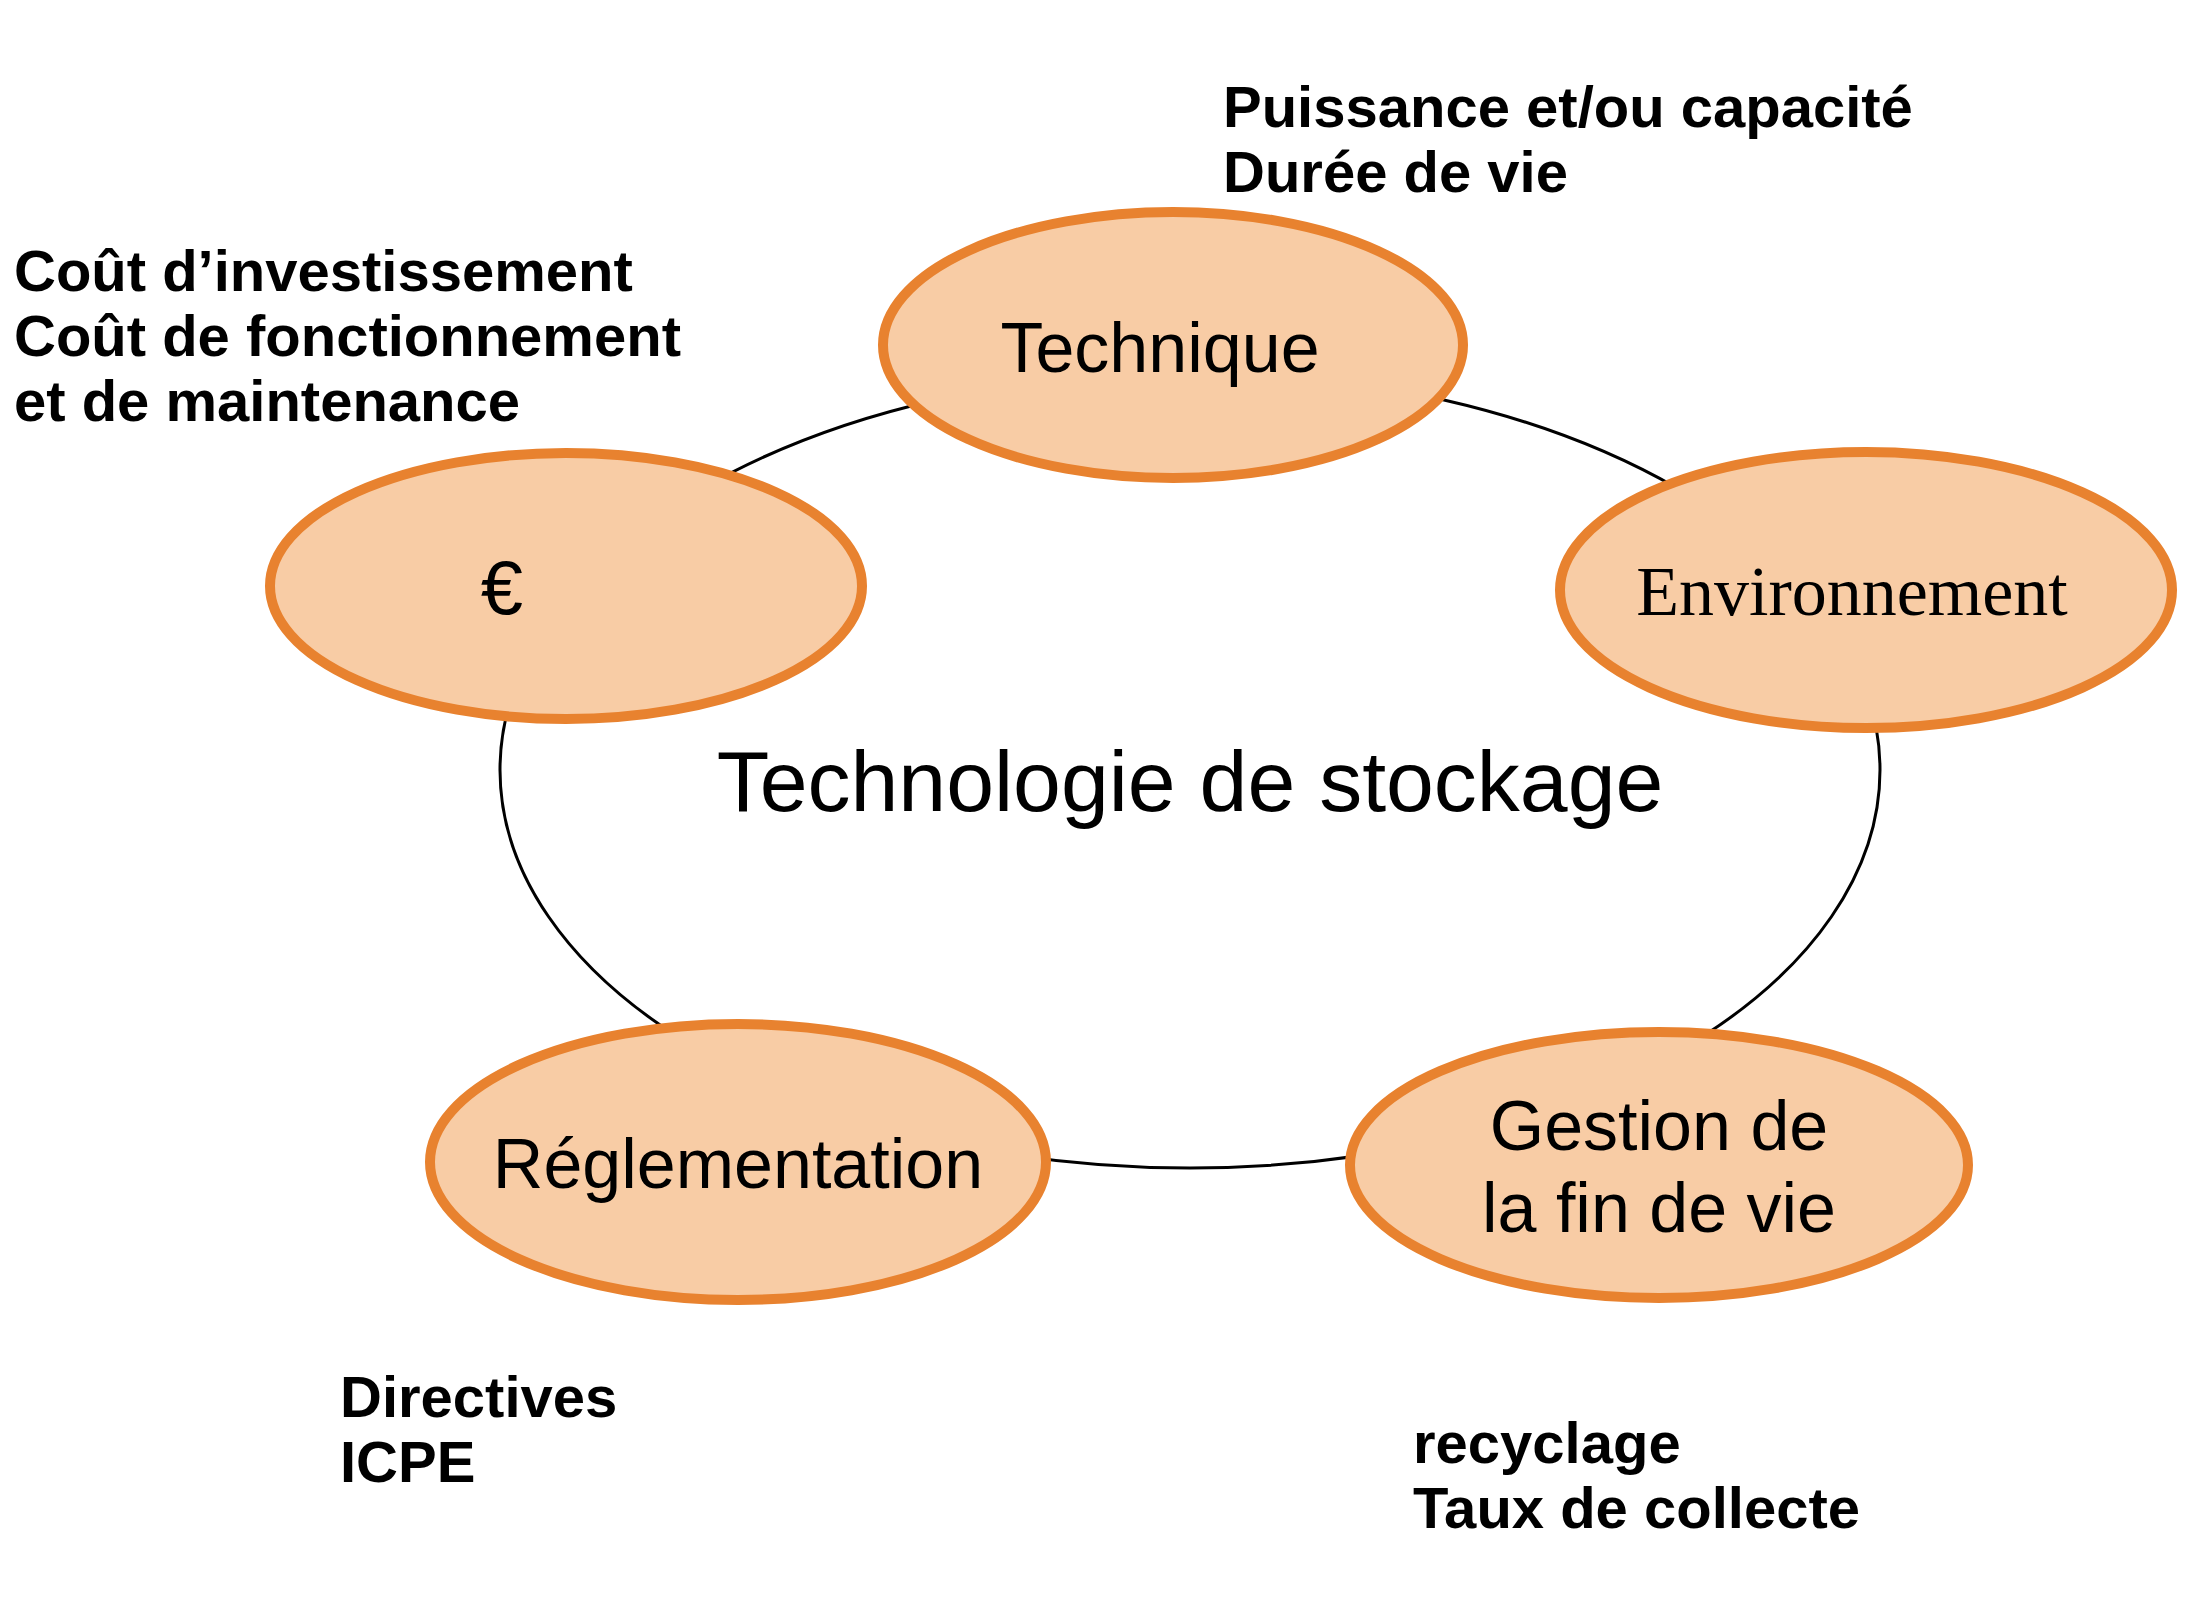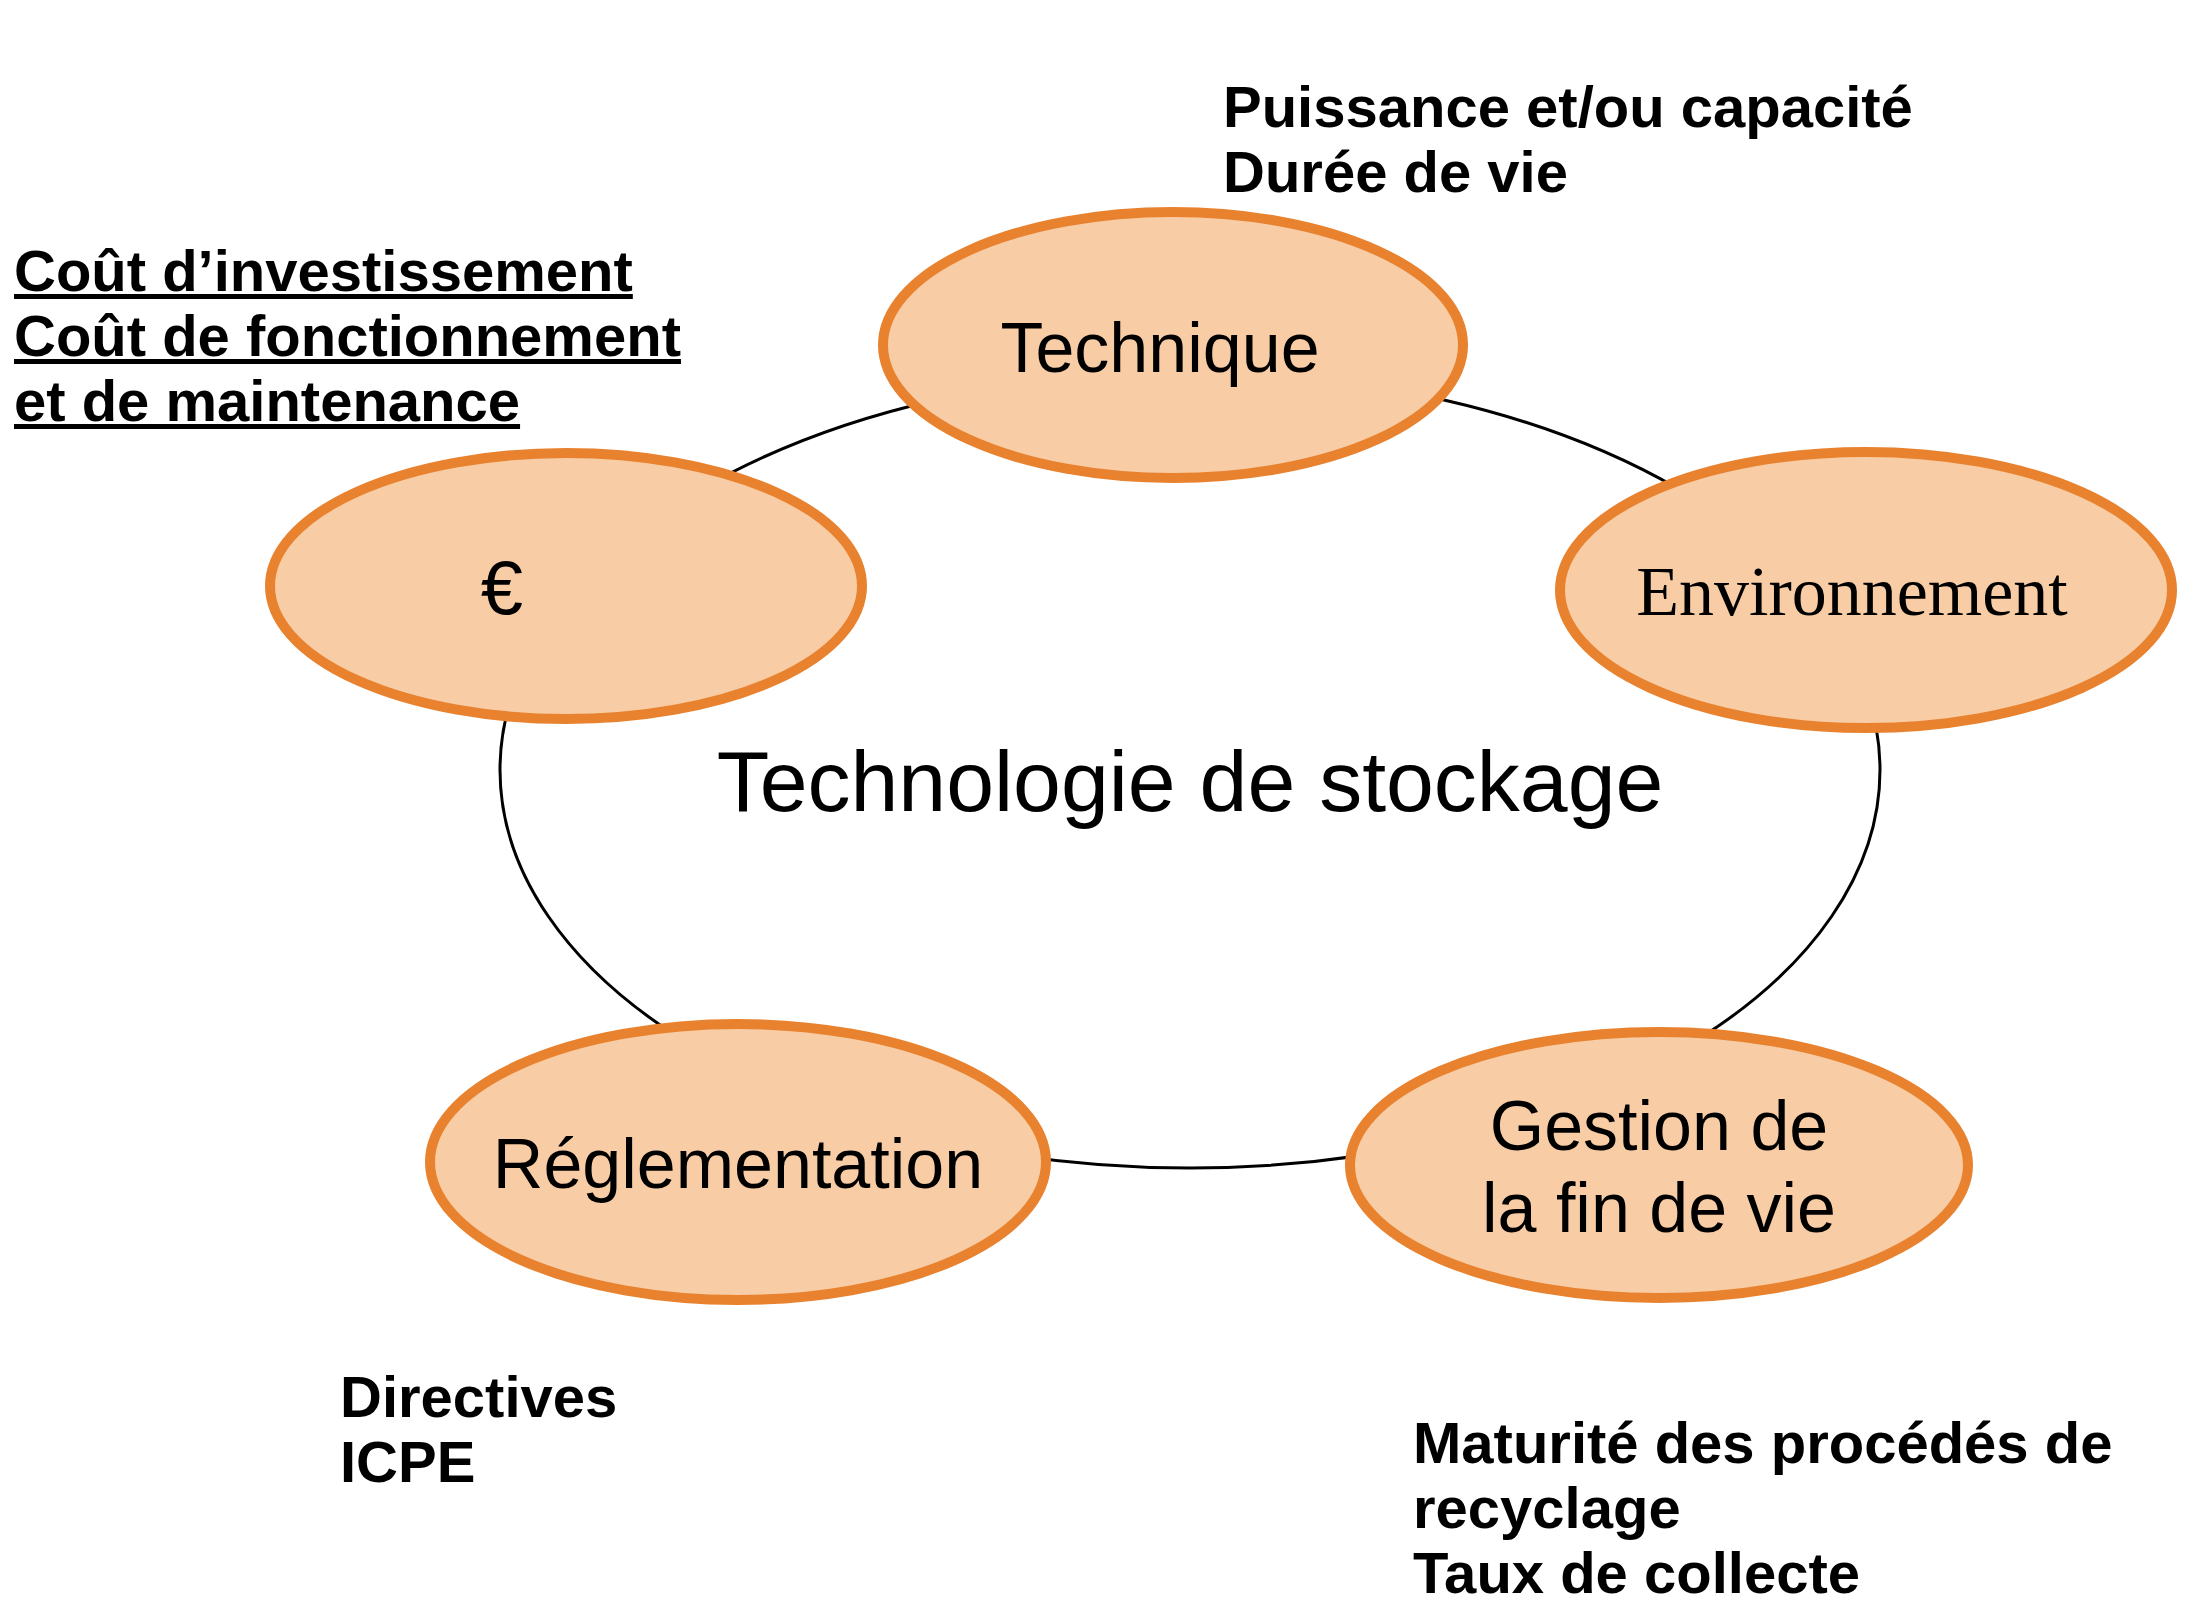--- a/index.html
+++ b/index.html
@@ -50,21 +50,21 @@
   }
   .annotation {
     position: absolute;
     font-size: 58px;
     font-weight: 700;
     line-height: 65px;
     white-space: nowrap;
     margin-top: 30px;
   }
   .annotation.puissance { left: 1223px; top: 44px; }
-  .annotation.cout      { left: 14px;   top: 208px; text-decoration: underline; }
+  .annotation.cout      { left: 14px;   top: 208px; }
   .annotation.directives{ left: 340px;  top: 1334px; }
   .annotation.maturite  { left: 1413px; top: 1380px; }
 </style>
 </head>
 <body>
 
 <div class="canvas">
 
   <svg class="diagram-svg" viewBox="0 0 2204 1607" xmlns="http://www.w3.org/2000/svg">
 
@@ -112,18 +112,17 @@
     <div>Coût de fonctionnement</div>
     <div>et de maintenance</div>
   </div>
 
   <div class="annotation directives">
     <div>Directives</div>
     <div>ICPE</div>
   </div>
 
   <div class="annotation maturite">
-    <div>Maturité des procédés de</div>
     <div>recyclage</div>
     <div>Taux de collecte</div>
   </div>
 
 </div>
 
 </body></html>

